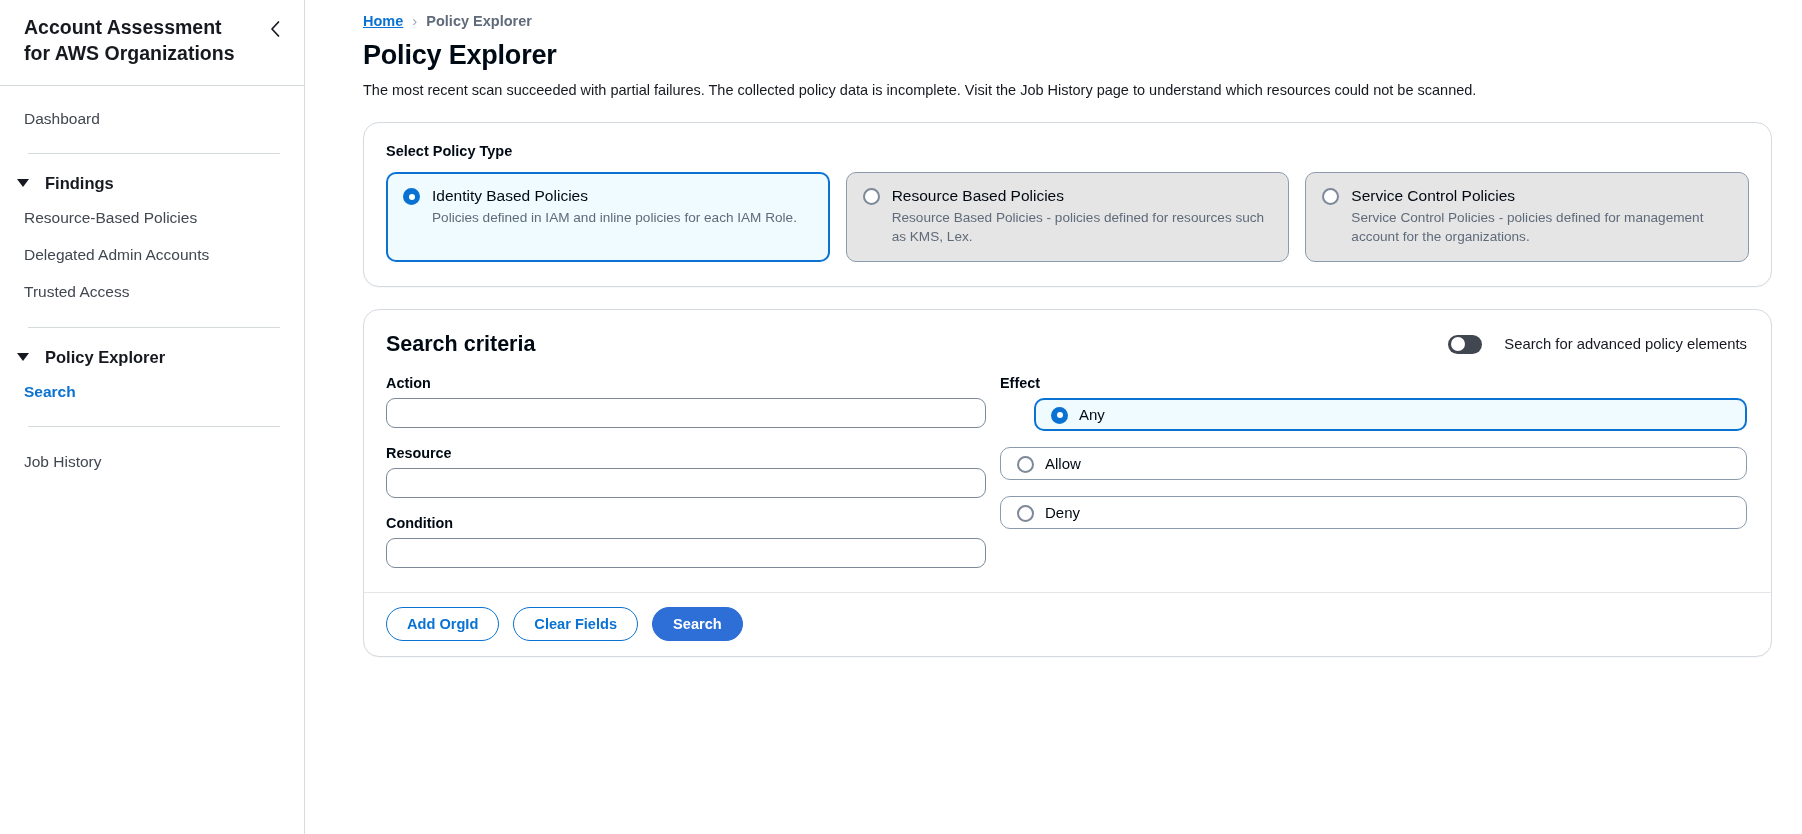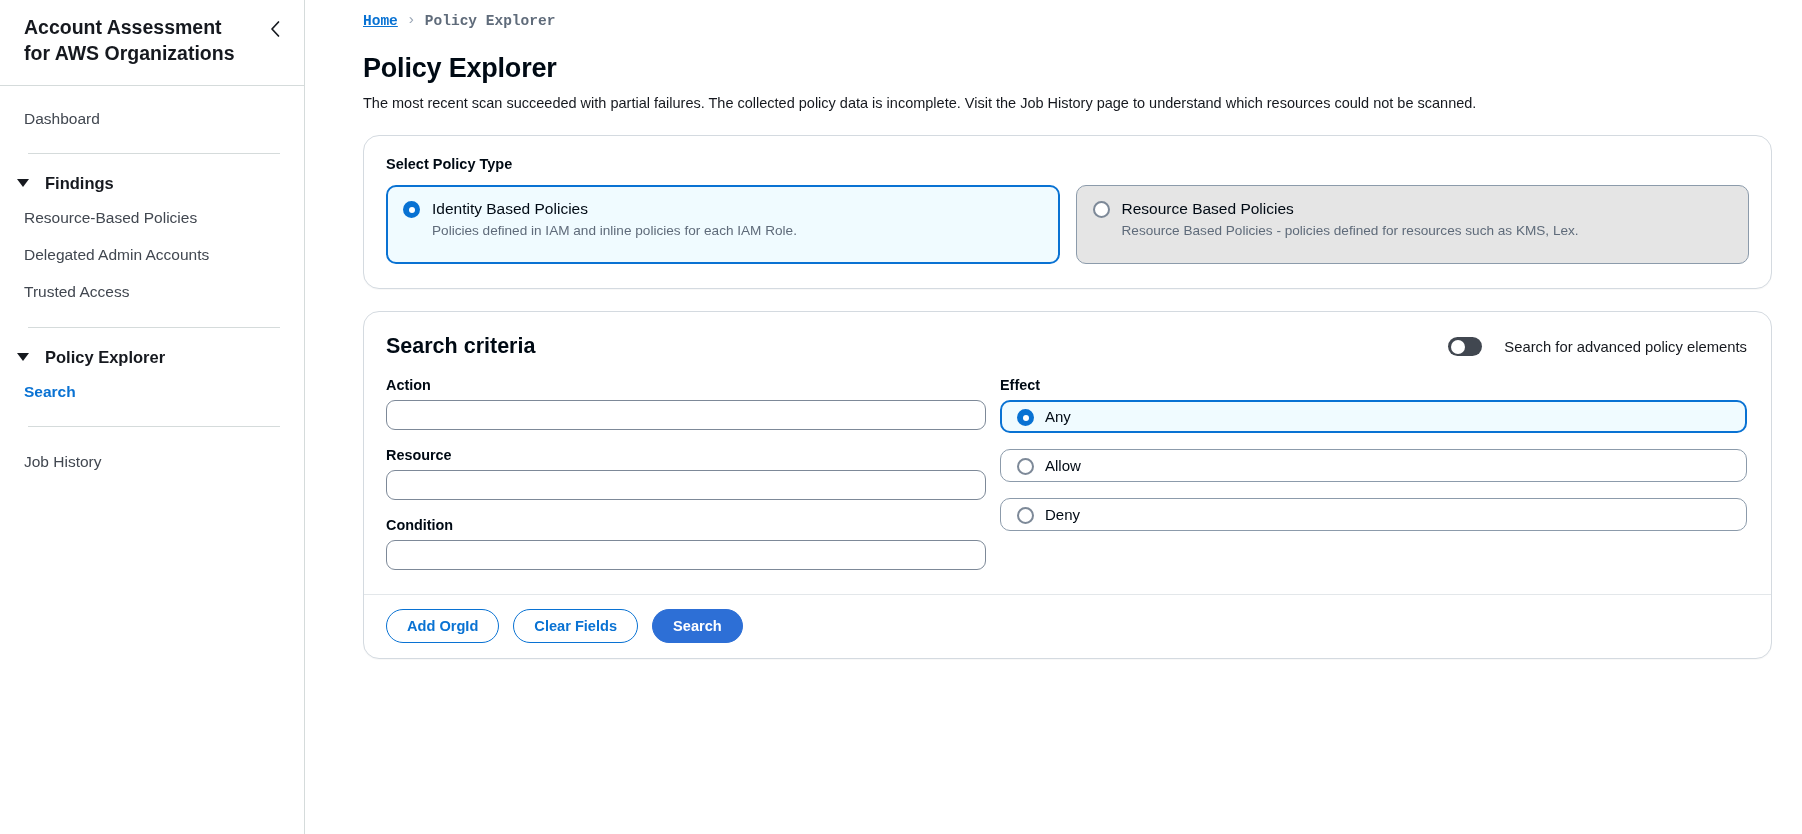--- a/index.html
+++ b/index.html
@@ -90,22 +90,21 @@
     height: 834px;
     padding: 12px 30px 0 58px;
     overflow: hidden;
   }
   .breadcrumb {
     display: flex;
     align-items: center;
     gap: 9px;
     font-size: 14.5px;
     font-weight: bold;
-    margin-bottom: 24px;
-    font-family: Liberation Mono, monospace;
+    margin-bottom: 11px;
   }
   .crumb-link {
     color: #0972d3;
     text-decoration: underline;
     cursor: pointer;
   }
   .crumb-sep {
     color: #9ba7b6;
     font-weight: normal;
     font-size: 15px;
@@ -283,20 +282,21 @@
     height: 33px;
     padding: 0 16px;
     margin-bottom: 16px;
     cursor: pointer;
     background: #ffffff;
   }
   .effect-option.selected {
     border: 2px solid #0972d3;
     background: #f0fbff;
     padding: 12px 15px;
+    margin-left: 34px;
   }
   .effect-option:last-child { margin-bottom: 0; }
   .effect-text { font-size: 15px; color: #000a14; }
 
   .panel-footer {
     border-top: 1px solid #e3e7ea;
     padding: 14px 22px 15px 22px;
     display: flex;
     gap: 14px;
     align-items: center;
@@ -393,20 +393,27 @@
         </div>
 
         <div class="type-card">
           <span class="radio"></span>
           <span class="card-text">
             <span class="card-title">Resource Based Policies</span>
             <span class="card-desc">Resource Based Policies - policies defined for resources such as KMS, Lex.</span>
           </span>
         </div>
 
+        <div class="type-card">
+          <span class="radio"></span>
+          <span class="card-text">
+            <span class="card-title">Service Control Policies</span>
+            <span class="card-desc">Service Control Policies - policies defined for management account for the organizations.</span>
+          </span>
+        </div>
 
       </div>
     </section>
 
     <section class="panel search-panel">
 
       <div class="search-head">
         <div class="search-title">Search criteria</div>
         <div class="toggle-wrap">
           <span class="toggle"></span>

